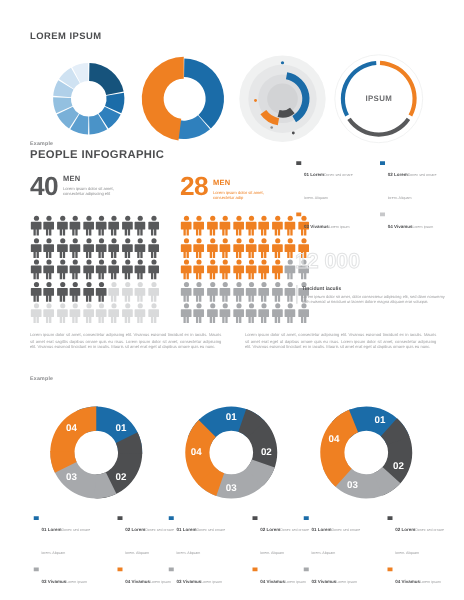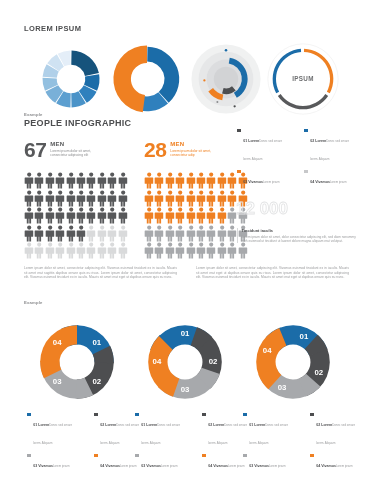--- a/index.html
+++ b/index.html
@@ -179,27 +179,27 @@
     </div>
   </div>
 
   <div class="people-sec">
     <div class="kicker">Example</div>
     <div class="section-title">PEOPLE INFOGRAPHIC</div>
   </div>
 
   <div class="stats">
     <div class="stat gray" style="left:0;top:0;">
-      <div class="num">67</div>
+      <div class="num">40</div>
       <div class="meta">
         <div class="lbl">MEN</div>
         <div class="desc">Lorem ipsum dolor sit amet, consectetur adipiscing elit</div>
       </div>
     </div>
-    <div class="stat orange" style="left:120px;top:0;">
+    <div class="stat orange" style="left:120px;top:0;align-items:flex-end;">
       <div class="num">28</div>
       <div class="meta">
         <div class="lbl">MEN</div>
         <div class="desc">Lorem ipsum dolor sit amet, consectetur adip</div>
       </div>
     </div>
   </div>
 
   <div class="people-grid" id="grid-gray" style="left:24px;top:172px;">
       <span class="person">

